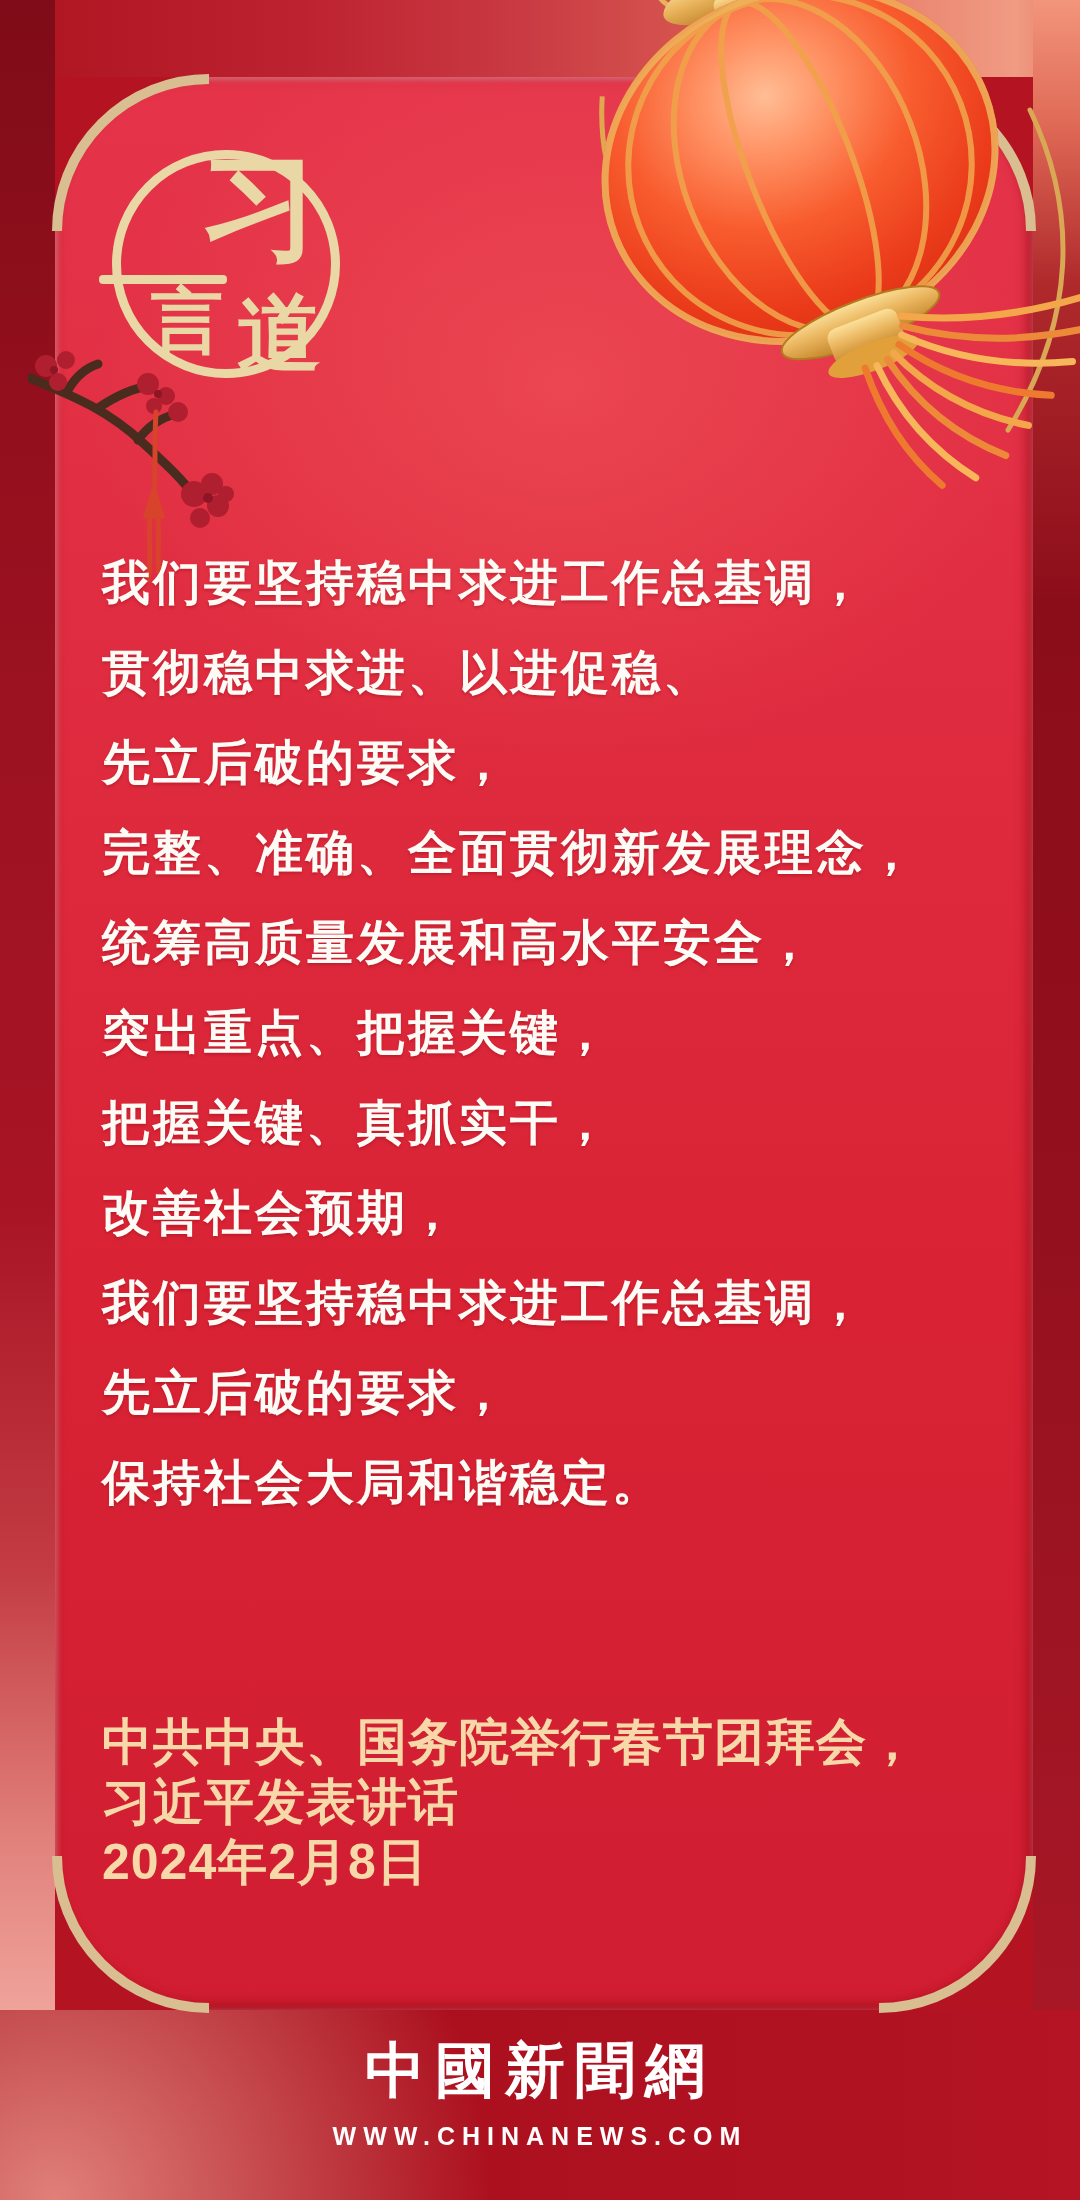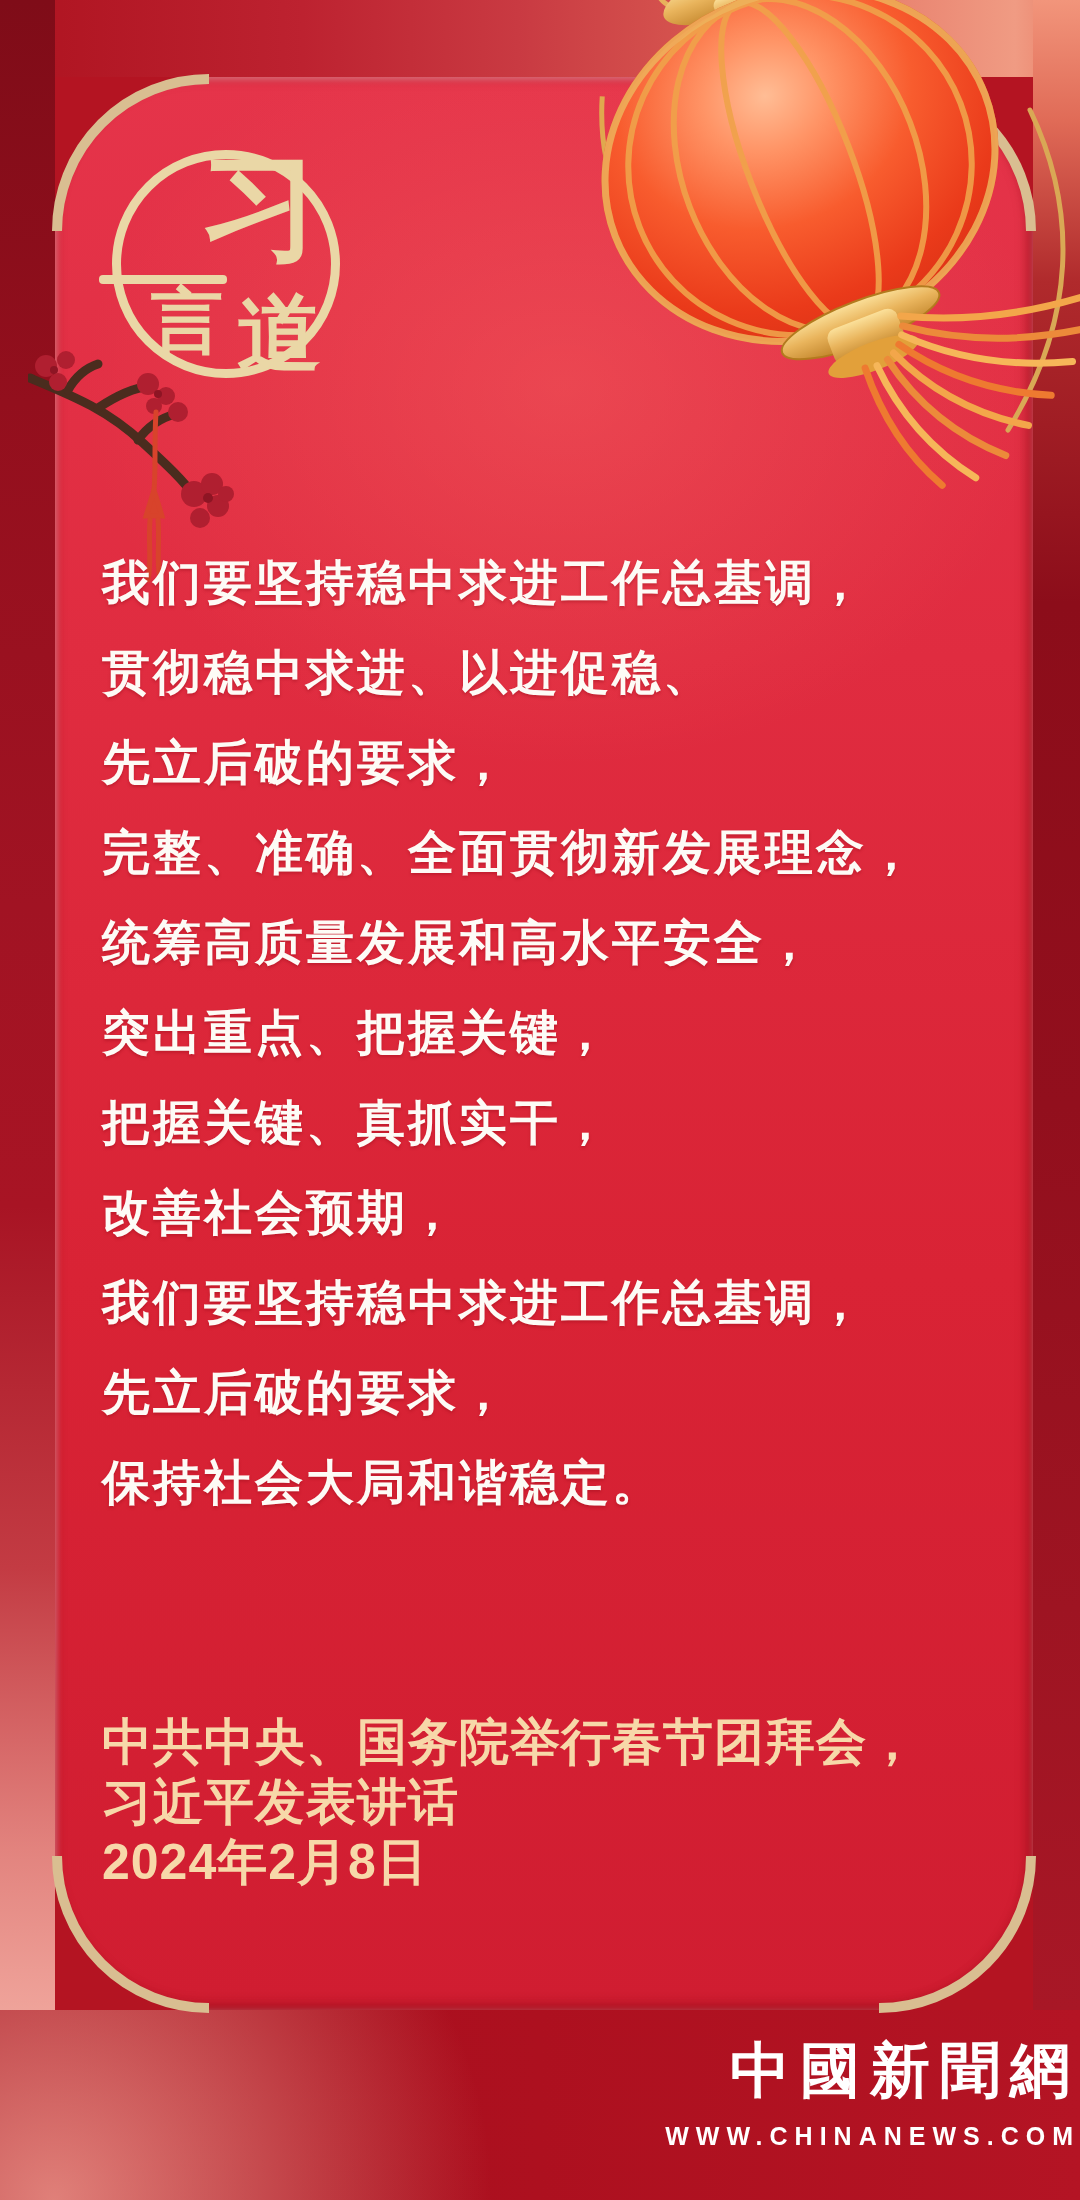--- a/index.html
+++ b/index.html
@@ -58,21 +58,21 @@
     text-shadow:0 2px 3px rgba(140,10,20,.35);
     white-space:nowrap;
   }
   
   .attribution{
     position:absolute;left:102px;top:1712px;z-index:5;
     color:#f7d8a9;font-size:50px;font-weight:bold;line-height:60px;letter-spacing:1px;
     white-space:nowrap;
   }
   
-  .footer{position:absolute;left:0;top:2038px;width:1080px;text-align:right;z-index:6;color:#fff;}
+  .footer{position:absolute;left:0;top:2038px;width:1080px;text-align:center;z-index:6;color:#fff;}
   .footer .logo{
     font-family:"DejaVu Serif","Liberation Serif",serif;
     font-size:60px;font-weight:bold;letter-spacing:10px;line-height:64px;
   }
   .footer .url{
     margin-top:20px;font-size:25px;font-weight:bold;letter-spacing:7px;color:#ffffff;
   }
   
   .plum{position:absolute;left:28px;top:348px;z-index:5;}
   .lantern{position:absolute;left:580px;top:-30px;z-index:7;}

